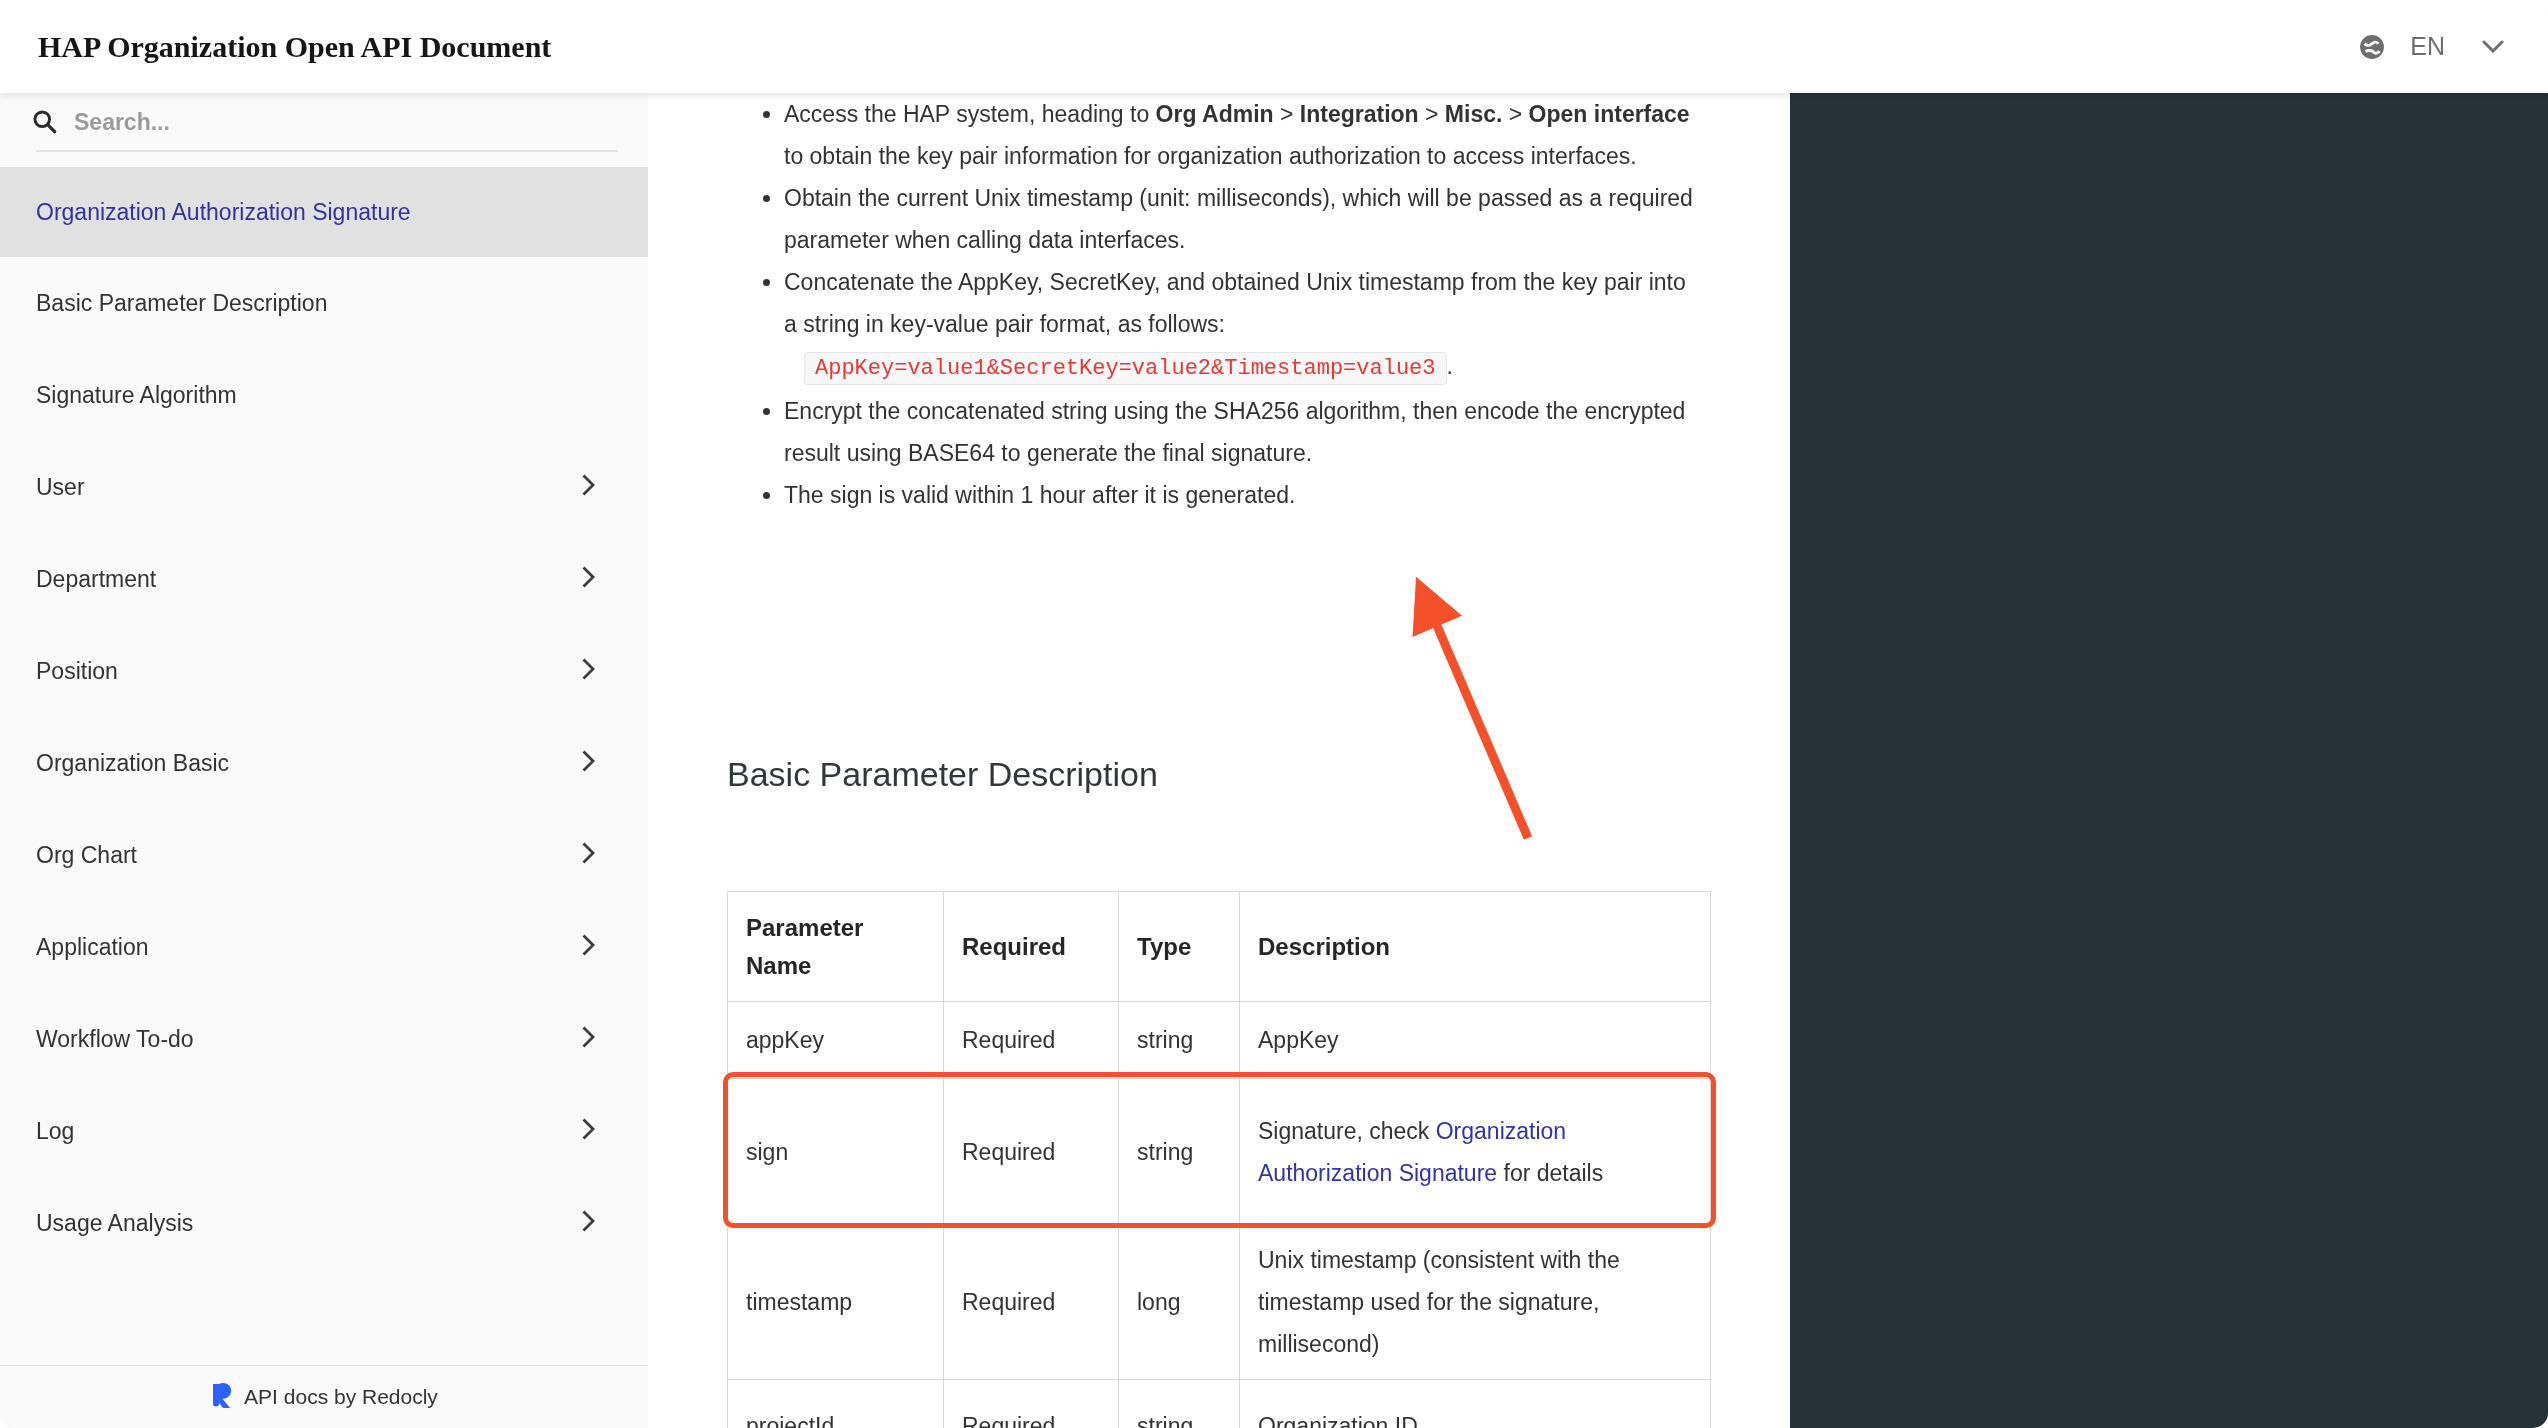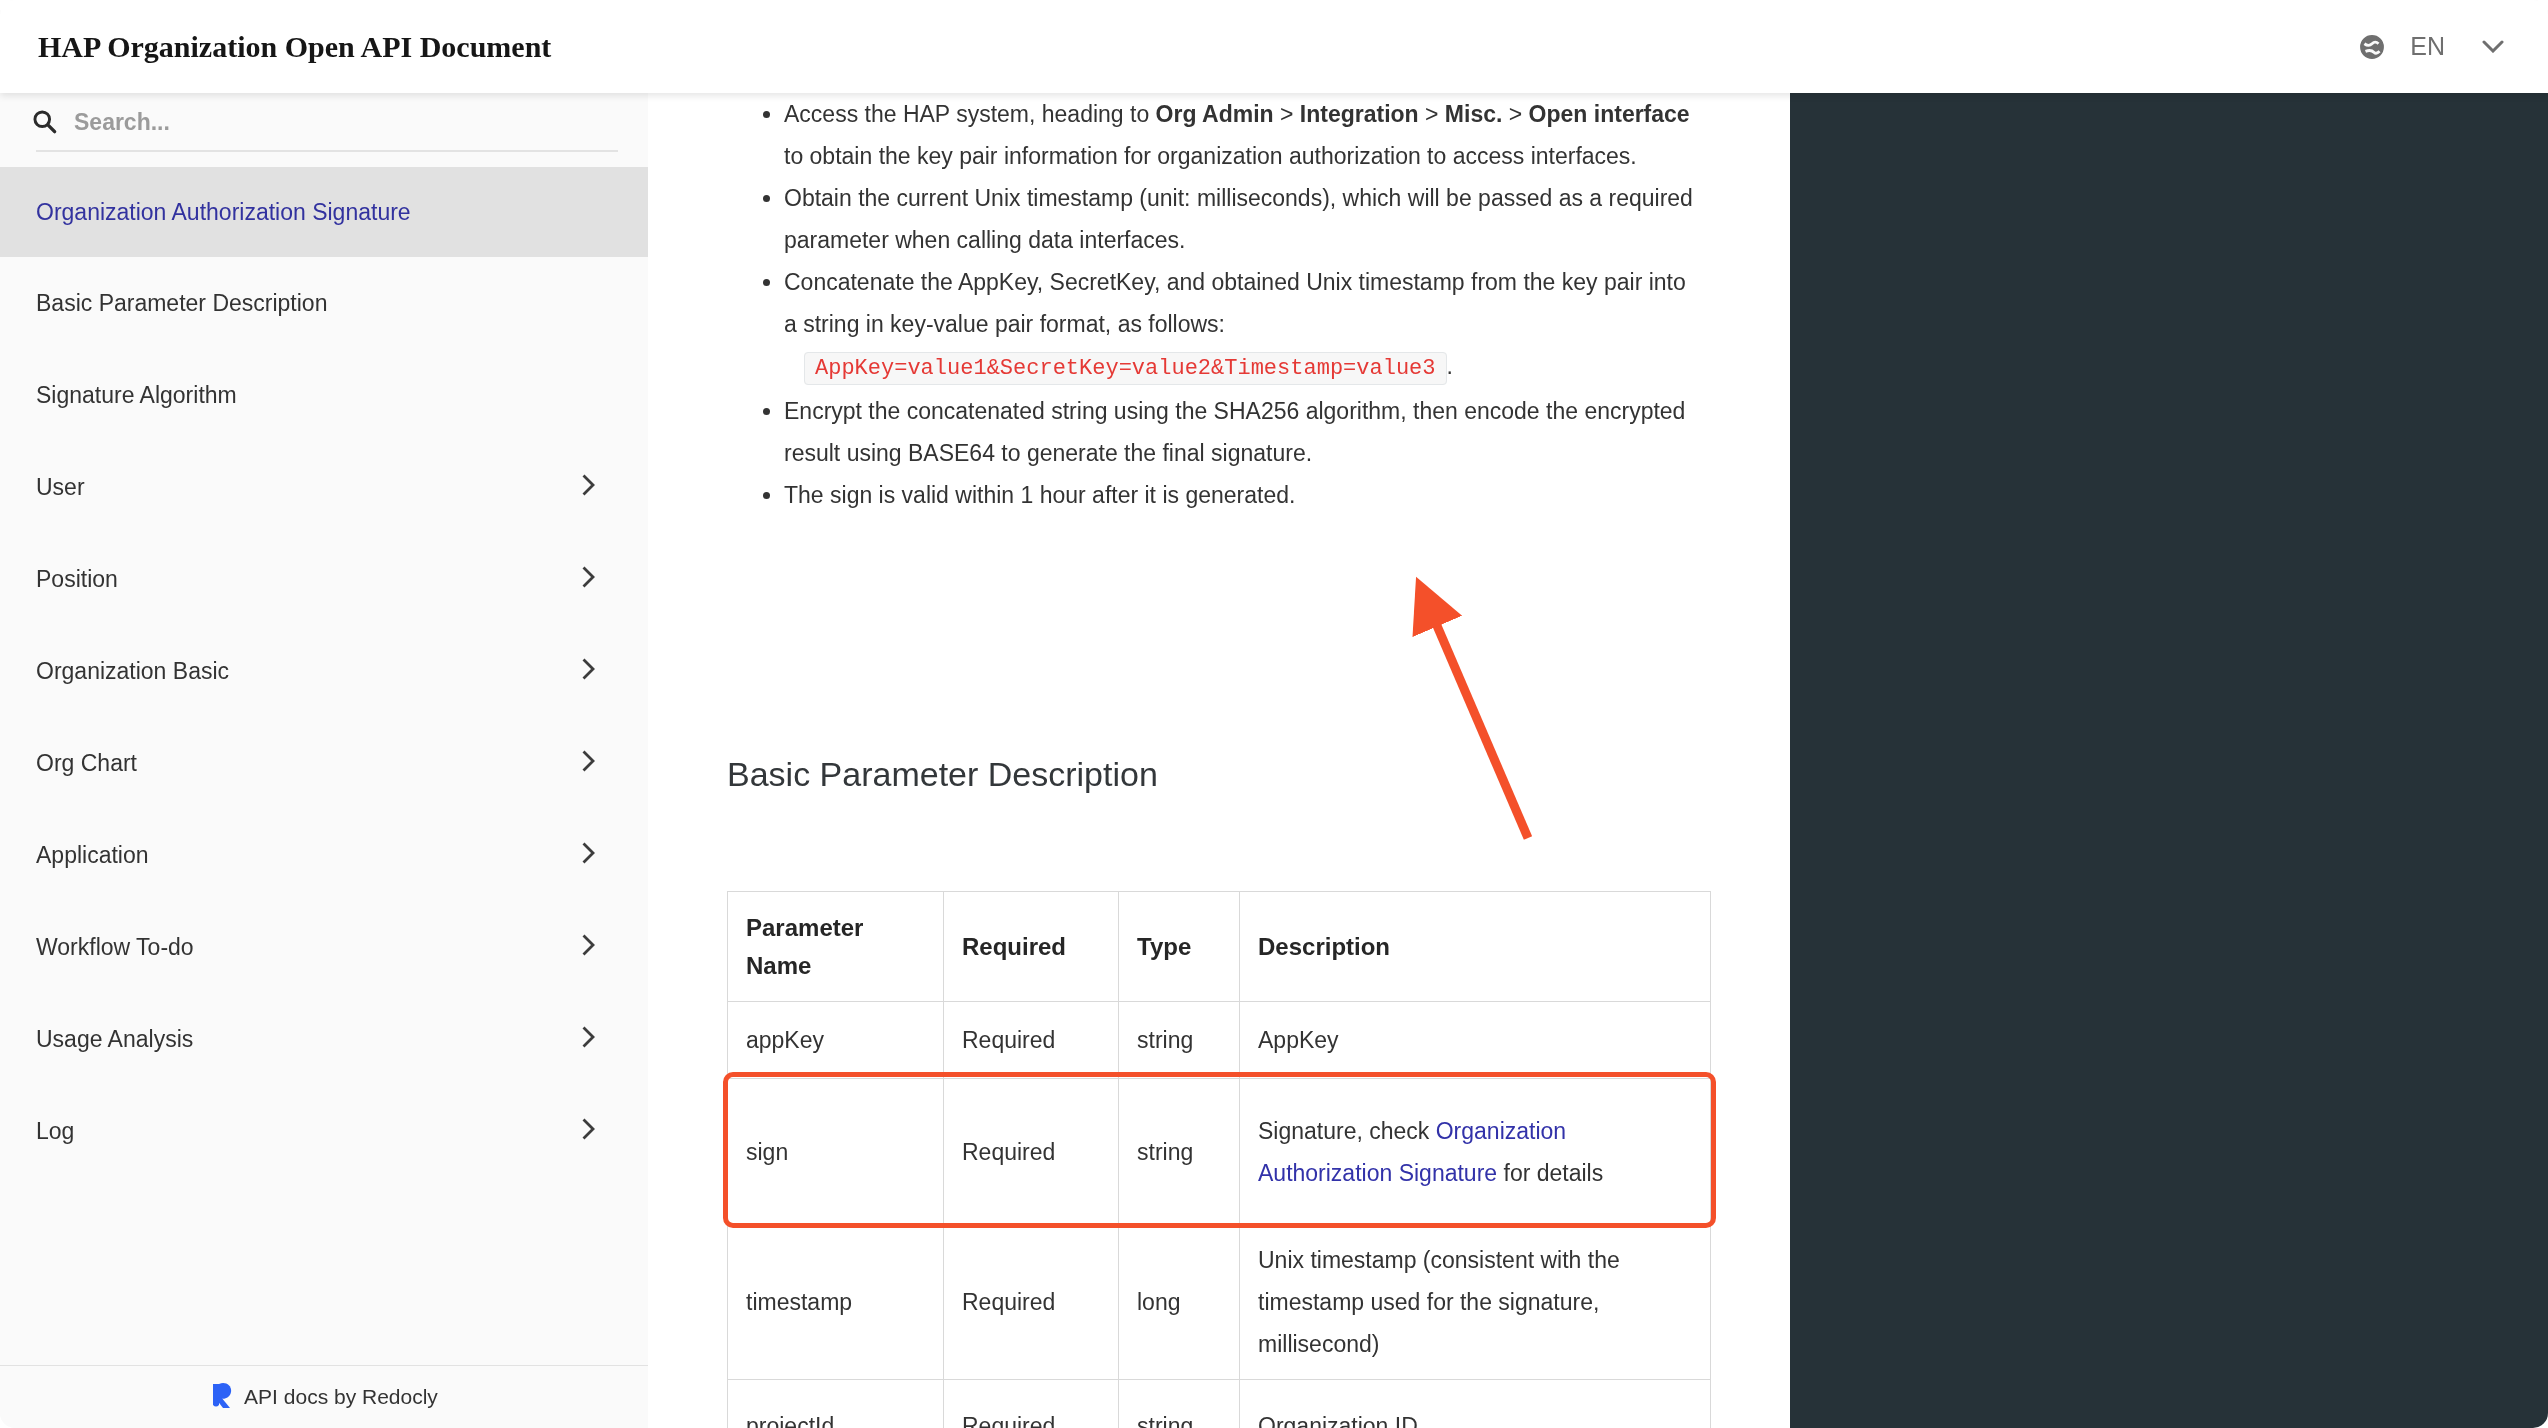--- a/index.html
+++ b/index.html
@@ -111,20 +111,26 @@
       <div class="menu-item">
         <span class="label">Signature Algorithm</span>
       </div>
       <div class="menu-item">
         <span class="label">User</span>
         <span class="chev"><svg width="15" height="24" viewBox="0 0 15 24" fill="none">
               <path d="M2.5 2.5 L12 12 L2.5 21.5" stroke="#3c3c3c" stroke-width="2.8" fill="none"></path>
             </svg></span>
       </div>
       <div class="menu-item">
+        <span class="label">Department</span>
+        <span class="chev"><svg width="15" height="24" viewBox="0 0 15 24" fill="none">
+              <path d="M2.5 2.5 L12 12 L2.5 21.5" stroke="#3c3c3c" stroke-width="2.8" fill="none"></path>
+            </svg></span>
+      </div>
+      <div class="menu-item">
         <span class="label">Position</span>
         <span class="chev"><svg width="15" height="24" viewBox="0 0 15 24" fill="none">
               <path d="M2.5 2.5 L12 12 L2.5 21.5" stroke="#3c3c3c" stroke-width="2.8" fill="none"></path>
             </svg></span>
       </div>
       <div class="menu-item">
         <span class="label">Organization Basic</span>
         <span class="chev"><svg width="15" height="24" viewBox="0 0 15 24" fill="none">
               <path d="M2.5 2.5 L12 12 L2.5 21.5" stroke="#3c3c3c" stroke-width="2.8" fill="none"></path>
             </svg></span>
@@ -141,27 +147,27 @@
               <path d="M2.5 2.5 L12 12 L2.5 21.5" stroke="#3c3c3c" stroke-width="2.8" fill="none"></path>
             </svg></span>
       </div>
       <div class="menu-item">
         <span class="label">Workflow To-do</span>
         <span class="chev"><svg width="15" height="24" viewBox="0 0 15 24" fill="none">
               <path d="M2.5 2.5 L12 12 L2.5 21.5" stroke="#3c3c3c" stroke-width="2.8" fill="none"></path>
             </svg></span>
       </div>
       <div class="menu-item">
+        <span class="label">Log</span>
+        <span class="chev"><svg width="15" height="24" viewBox="0 0 15 24" fill="none">
+              <path d="M2.5 2.5 L12 12 L2.5 21.5" stroke="#3c3c3c" stroke-width="2.8" fill="none"></path>
+            </svg></span>
+      </div>
+      <div class="menu-item">
         <span class="label">Usage Analysis</span>
-        <span class="chev"><svg width="15" height="24" viewBox="0 0 15 24" fill="none">
-              <path d="M2.5 2.5 L12 12 L2.5 21.5" stroke="#3c3c3c" stroke-width="2.8" fill="none"></path>
-            </svg></span>
-      </div>
-      <div class="menu-item">
-        <span class="label">Log</span>
         <span class="chev"><svg width="15" height="24" viewBox="0 0 15 24" fill="none">
               <path d="M2.5 2.5 L12 12 L2.5 21.5" stroke="#3c3c3c" stroke-width="2.8" fill="none"></path>
             </svg></span>
       </div>
     </div>
 
     <div class="sidebar-footer">
       <span>
         <svg width="24" height="27" viewBox="0 0 24 27">
           <path d="M3 2 h6 v21 q-3 3 -6 0 Z" fill="#2c62f6"></path>

